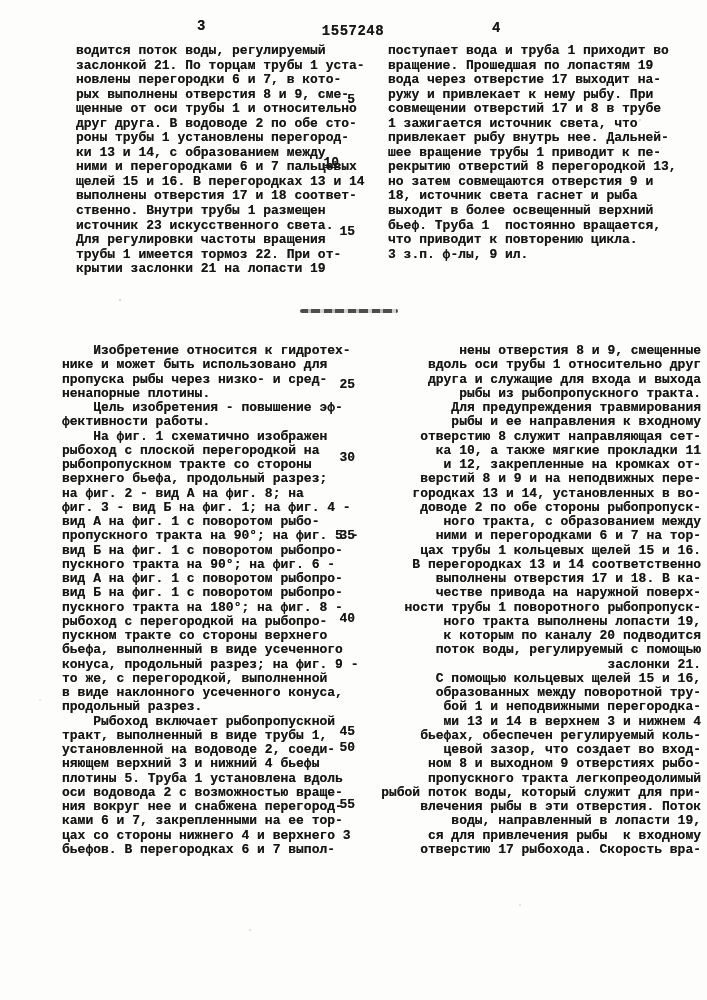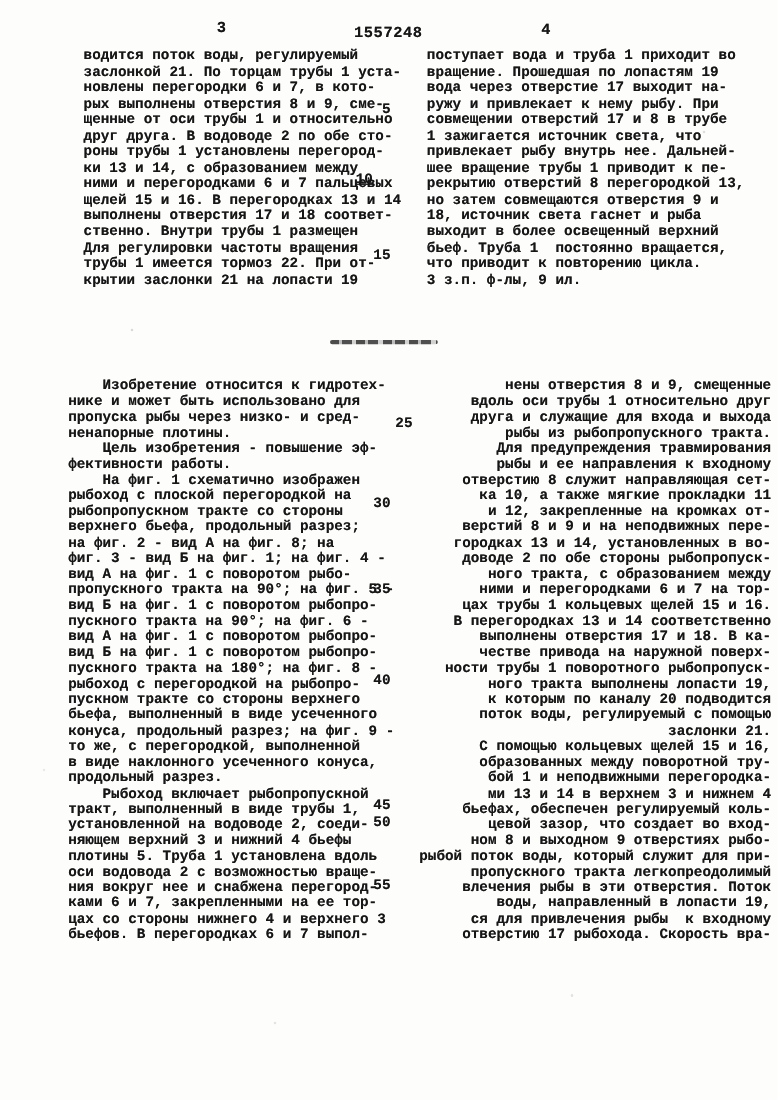--- a/index.html
+++ b/index.html
@@ -73,20 +73,21 @@
       <div class="tline">новлены перегородки 6 и 7, в кото-</div>
       <div class="tline">рых выполнены отверстия 8 и 9, сме-</div>
       <div class="tline">щенные от оси трубы 1 и относительно</div>
       <div class="tline">друг друга. В водоводе 2 по обе сто-</div>
       <div class="tline">роны трубы 1 установлены перегород-</div>
       <div class="tline">ки 13 и 14, с образованием между</div>
       <div class="tline">ними и перегородками 6 и 7 пальцевых</div>
       <div class="tline">щелей 15 и 16. В перегородках 13 и 14</div>
       <div class="tline">выполнены отверстия 17 и 18 соответ-</div>
       <div class="tline">ственно. Внутри трубы 1 размещен</div>
+      <div class="tline">источник 23 искусственного света.</div>
       <div class="tline">Для регулировки частоты вращения</div>
       <div class="tline">трубы 1 имеется тормоз 22. При от-</div>
       <div class="tline">крытии заслонки 21 на лопасти 19</div>
     </div>
 
   <div class="col col-top typed" style="left:374px; top:44px; width:328px;">
       <div class="tline">поступает вода и труба 1 приходит во</div>
       <div class="tline">вращение. Прошедшая по лопастям 19</div>
       <div class="tline">вода через отверстие 17 выходит на-</div>
       <div class="tline">ружу и привлекает к нему рыбу. При</div>
@@ -168,33 +169,33 @@
       <div class="tline">к которым по каналу 20 подводится</div>
       <div class="tline">поток воды, регулируемый с помощью</div>
       <div class="tline">заслонки 21.</div>
       <div class="tline">    С помощью кольцевых щелей 15 и 16,</div>
       <div class="tline">образованных между поворотной тру-</div>
       <div class="tline">бой 1 и неподвижными перегородка-</div>
       <div class="tline">ми 13 и 14 в верхнем 3 и нижнем 4</div>
       <div class="tline">бьефах, обеспечен регулируемый коль-</div>
       <div class="tline">цевой зазор, что создает во вход-</div>
       <div class="tline">ном 8 и выходном 9 отверстиях рыбо-</div>
+      <div class="tline">пропускного тракта легкопреодолимый</div>
       <div class="tline">рыбой поток воды, который служит для при-</div>
-      <div class="tline">пропускного тракта легкопреодолимый</div>
       <div class="tline">влечения рыбы в эти отверстия. Поток</div>
       <div class="tline">воды, направленный в лопасти 19,</div>
       <div class="tline">ся для привлечения рыбы  к входному</div>
       <div class="tline">отверстию 17 рыбохода. Скорость вра-</div>
     </div>
 
   <div style="position:absolute; left:0; top:0;">
       <div class="gutter-num typed" style="left: 329px; top: 92px;">5</div>
       <div class="gutter-num typed" style="left: 313px; top: 155px; text-decoration: underline;">10</div>
       <div class="gutter-num typed" style="left: 329px; top: 224px;">15</div>
-      <div class="gutter-num typed" style="left: 349px; top: 377px; font-family: Liberation Mono, monospace;">25</div>
+      <div class="gutter-num typed" style="left: 329px; top: 377px; font-family: Liberation Mono, monospace;">25</div>
       <div class="gutter-num typed" style="left: 329px; top: 450px;">30</div>
       <div class="gutter-num typed" style="left: 329px; top: 528px;">35</div>
       <div class="gutter-num typed" style="left: 329px; top: 611px;">40</div>
       <div class="gutter-num typed" style="left: 329px; top: 690px; margin-top: 34px;">45</div>
       <div class="gutter-num typed" style="left: 329px; top: 740px;">50</div>
       <div class="gutter-num typed" style="left: 329px; top: 797px;">55</div>
     </div>
 
 </div>
 

